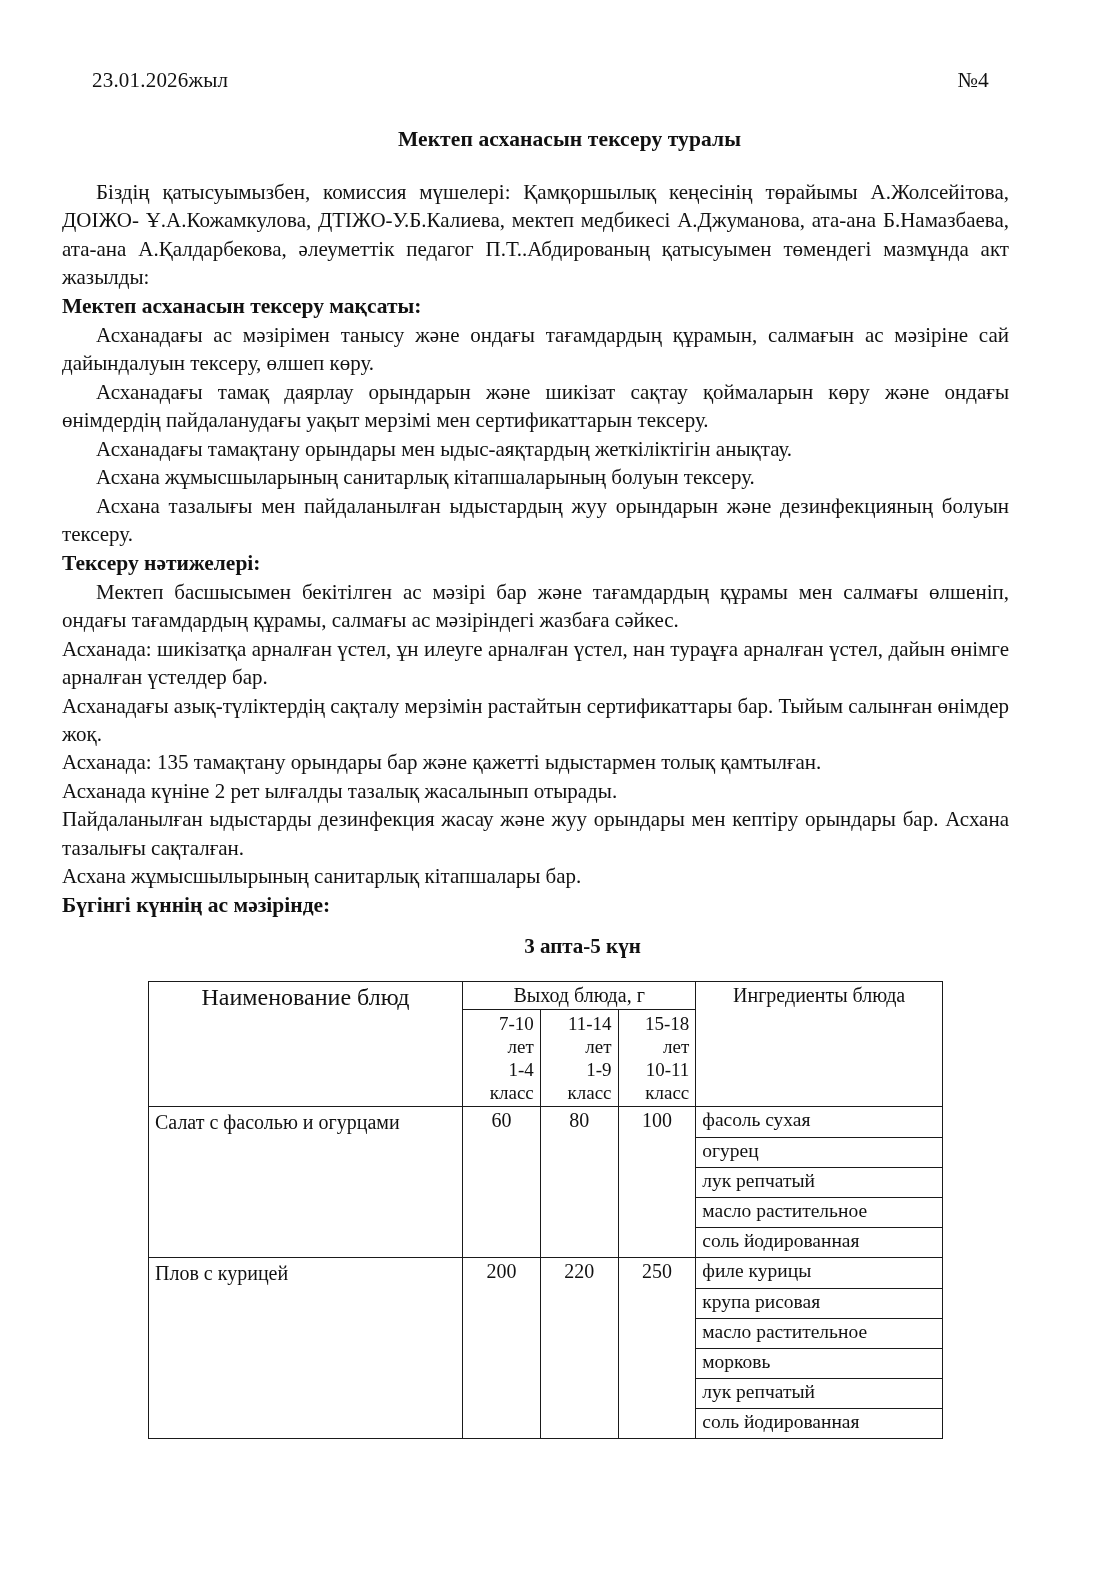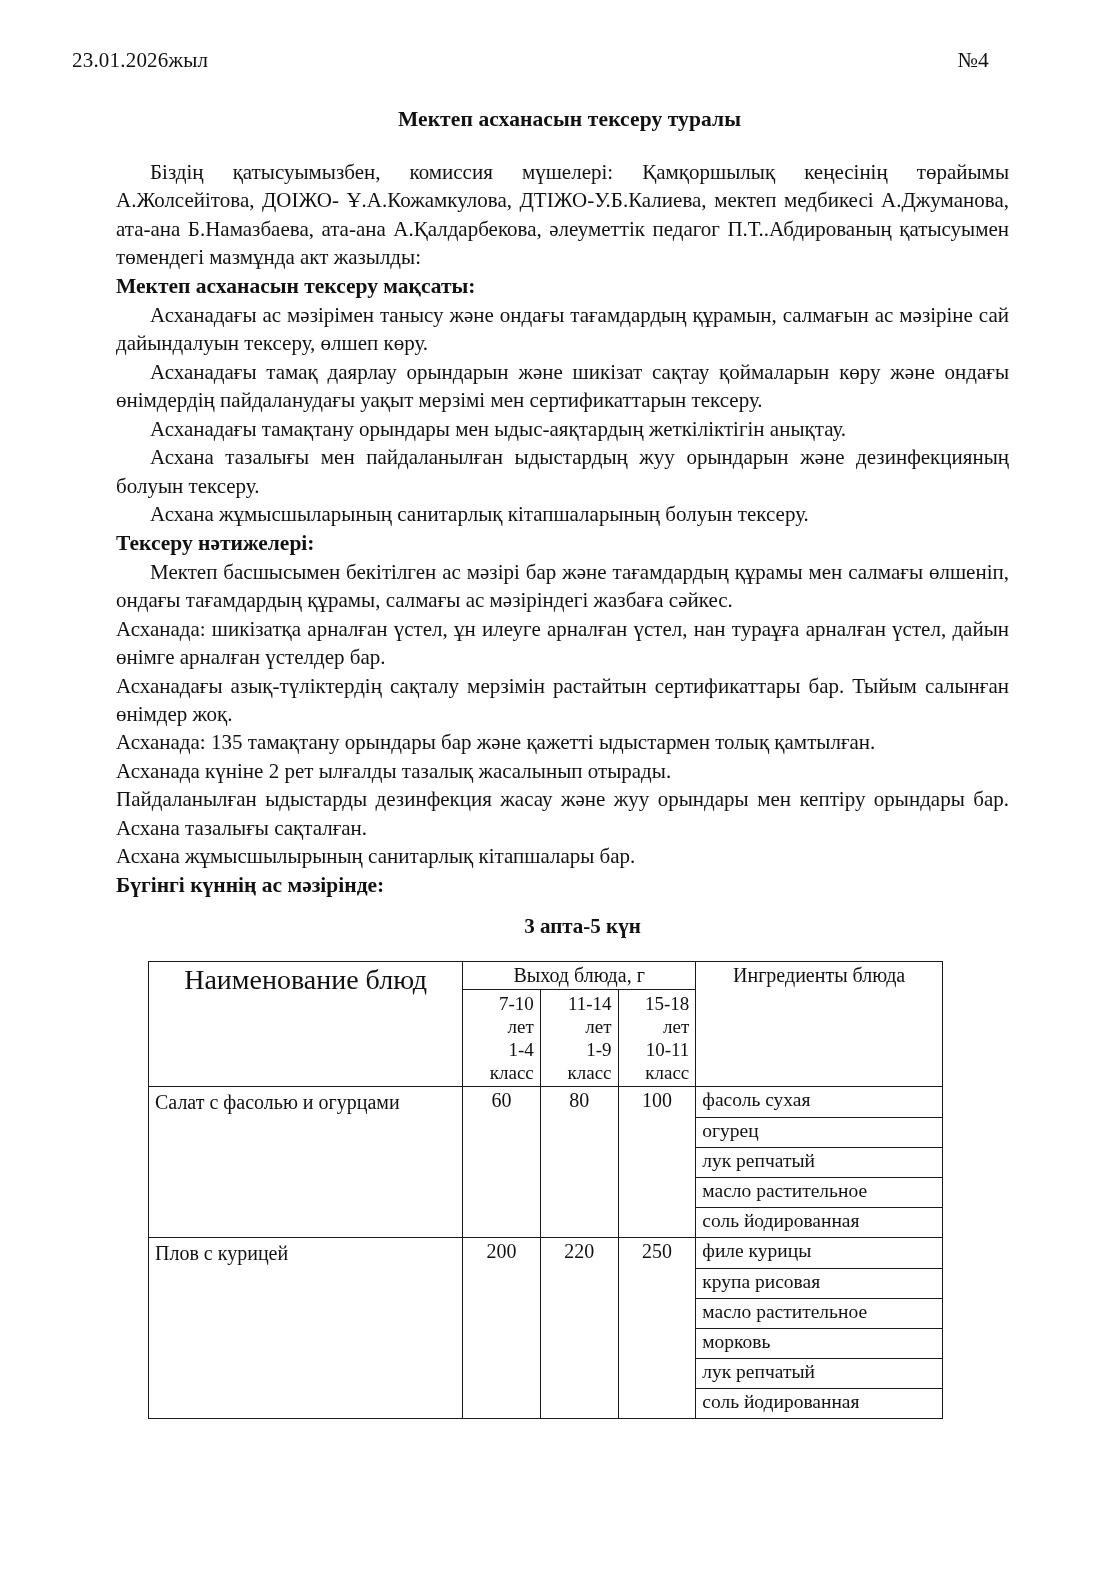--- a/index.html
+++ b/index.html
@@ -16,42 +16,42 @@
   }
   .page {
     position: relative;
     width: 1104px;
     min-height: 1569px;
     padding: 0;
     box-sizing: border-box;
   }
   .header-row {
     position: relative;
-    margin: 48px 0 0 0;
-    padding: 0 75px 0 72px;
+    margin: 68px 0 0 0;
+    padding: 0 75px 0 92px;
     display: flex;
     justify-content: space-between;
     align-items: flex-start;
     font-size: 21px;
     letter-spacing: 0.2px;
   }
   .doc-number { font-size: 21.5px; margin-right: 40px; }
 
   .title {
     text-align: center;
     font-weight: bold;
     font-size: 21.5px;
     margin: 34px 0 0 0;
     padding-left: 35px;
     letter-spacing: 0.1px;
   }
 
   .body-text {
     margin: 26px 0 0 0;
-    padding: 0 95px 0 116px;
+    padding: 0 95px 0 62px;
     font-size: 21px;
     line-height: 1.355;
     text-align: justify;
   }
   .body-text p { margin: 0; }
   .indent { text-indent: 34px; }
   .section-head {
     font-weight: bold;
     font-size: 21.5px;
     margin-top: 2px;
@@ -74,21 +74,21 @@
   }
   table.menu td, table.menu th {
     border: 1.6px solid #1a1a1a;
     padding: 2px 6px;
     vertical-align: top;
     font-weight: normal;
   }
   th.dish-name-head {
     text-align: center;
     font-weight: bold;
-    font-size: 28px;
+    font-size: 24px;
     vertical-align: middle;
     width: 290px;
     border-radius: 29px;
   }
   th.out-head {
     text-align: center;
     font-weight: bold;
     font-size: 20px;
     padding: 3px 4px;
   }
@@ -136,22 +136,22 @@
 
   <div class="title">Мектеп асханасын тексеру туралы</div>
 
   <div class="body-text">
     <p class="indent">Біздің қатысуымызбен, комиссия мүшелері: Қамқоршылық кеңесінің төрайымы А.Жолсейітова, ДОІЖО- Ұ.А.Кожамкулова,  ДТІЖО-У.Б.Калиева, мектеп медбикесі А.Джуманова, ата-ана Б.Намазбаева, ата-ана А.Қалдарбекова, әлеуметтік педагог П.Т..Абдированың қатысуымен төмендегі  мазмұнда  акт    жазылды:</p>
 
     <p class="section-head">Мектеп асханасын тексеру мақсаты:</p>
     <p class="indent">Асханадағы ас мәзірімен танысу және ондағы тағамдардың  құрамын, салмағын ас мәзіріне сай дайындалуын тексеру, өлшеп көру.</p>
     <p class="indent">Асханадағы тамақ даярлау орындарын және шикізат сақтау қоймаларын көру және ондағы өнімдердің пайдаланудағы уақыт мерзімі мен сертификаттарын тексеру.</p>
     <p class="indent">Асханадағы тамақтану орындары мен ыдыс-аяқтардың жеткіліктігін анықтау.</p>
+    <p class="indent">Асхана жұмысшыларының санитарлық кітапшаларының болуын тексеру.</p>
     <p class="indent">Асхана тазалығы мен пайдаланылған ыдыстардың жуу орындарын және дезинфекцияның болуын тексеру.</p>
-    <p class="indent">Асхана жұмысшыларының санитарлық кітапшаларының болуын тексеру.</p>
 
     <p class="section-head gap-top-lg">Тексеру нәтижелері:</p>
     <p class="indent">Мектеп басшысымен бекітілген ас мәзірі бар және тағамдардың құрамы мен салмағы өлшеніп, ондағы тағамдардың құрамы, салмағы ас мәзіріндегі жазбаға сәйкес.</p>
     <p>Асханада: шикізатқа арналған үстел, ұн илеуге арналған үстел, нан тураұға арналған үстел, дайын өнімге арналған үстелдер бар.</p>
     <p>Асханадағы азық-түліктердің сақталу мерзімін растайтын сертификаттары бар. Тыйым салынған өнімдер жоқ.</p>
     <p>Асханада: 135 тамақтану орындары бар және қажетті ыдыстармен толық қамтылған.</p>
     <p>Асханада күніне 2 рет ылғалды тазалық жасалынып отырады.</p>
     <p>Пайдаланылған ыдыстарды дезинфекция жасау және жуу орындары мен кептіру орындары бар. Асхана тазалығы сақталған.</p>
     <p>Асхана жұмысшылырының санитарлық кітапшалары бар.</p>
 

